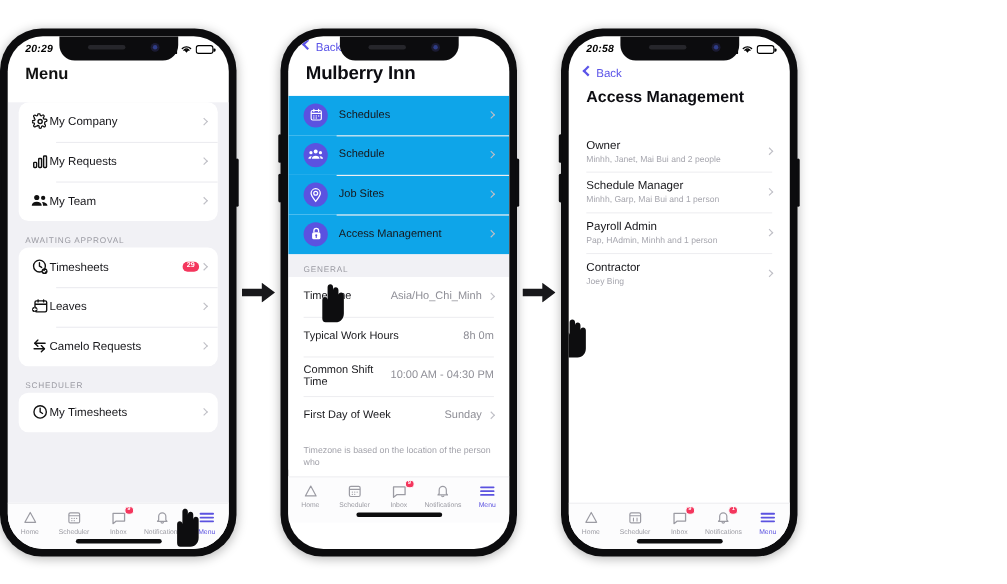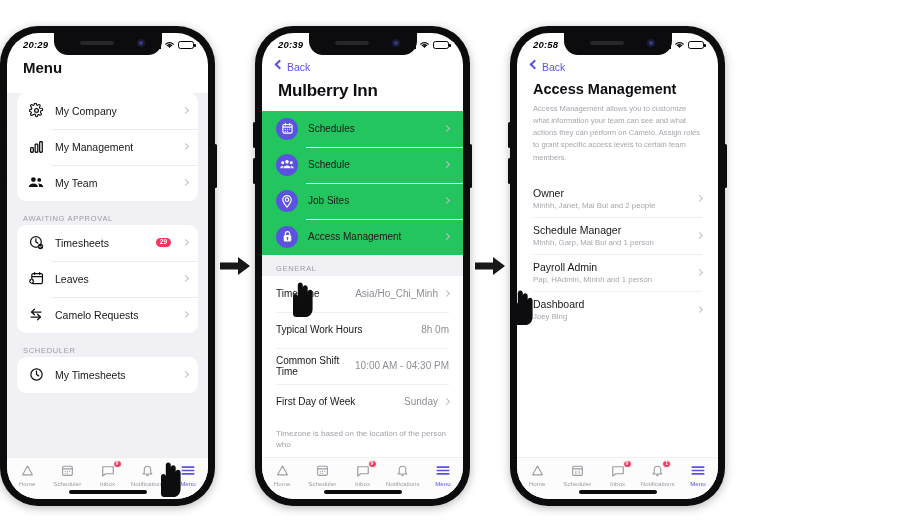--- a/index.html
+++ b/index.html
@@ -90,42 +90,42 @@
   .chev {
     width: 5px; height: 5px; border-top: 1.3px solid #bfbfc6; border-right: 1.3px solid #bfbfc6;
     transform: rotate(45deg); flex: none;
   }
 
   
   .p1-head { padding: 2px 16px 8px; }
   .p1-body { background: #f1f1f5; height: 100%; padding: 0 10px; }
   .card { background: #fff; border-radius: 9px; margin-top: 9px; overflow: hidden; }
   .row {
-    display: flex; align-items: center; gap: 10px;
+    display: flex; align-items: center; 
     height: 36px; padding: 0 10px; position: relative;
   }
   .row + .row::before {
     content: ''; position: absolute; top: 0; left: 34px; right: 0; height: 1px; background: #ececf0;
   }
   .row .ico { width: 18px; height: 18px; flex: none; display: flex; align-items: center; justify-content: center; }
   .row .lbl { flex: 1; font-size: 10.5px; color: #17171b; }
   .sect-label {
     font-size: 7.5px; letter-spacing: .7px; color: #9b9ba3;
     padding: 13px 6px 2px; font-weight: 400;
   }
   .badge {
     background: #f4365d; color: #fff; font-size: 6.5px; font-weight: 700;
     border-radius: 7px; padding: 1.5px 4px; line-height: 1; margin-right: 2px;
   }
 
   
   .p2-title { font-size: 17px; font-weight: 700; color: #0d0d12; padding: 6px 16px 10px; letter-spacing: -.2px; }
   .p2-row {
     display: flex; align-items: center; gap: 10px; height: 36px;
-    padding: 0 14px; position: relative; background: #22c55e;
+    padding: 0 14px; position: relative; background: #0ea5e9;
   }
   .p2-row + .p2-row::before {
     content: ''; position: absolute; top: 0; left: 44px; right: 0; height: 1px; background: #eeeef1;
   }
   .circ {
     width: 22px; height: 22px; border-radius: 50%; background: #5b52e0;
     display: flex; align-items: center; justify-content: center; flex: none;
   }
   .p2-row .lbl { flex: 1; font-size: 10px; color: #17171b; }
   .grey-band { background: #f1f1f5; padding: 9px 14px 3px; font-size: 7.5px; letter-spacing: .7px; color: #9b9ba3; }
@@ -233,21 +233,21 @@
                 <span class="chev"></span>
               </div>
               <div class="row">
                 <span class="ico">
                   <svg width="15" height="14" viewBox="0 0 24 24" fill="none" stroke="#111" stroke-width="2.2" stroke-linejoin="round">
                     <rect x="2" y="13" width="4.5" height="8" rx="1.2"></rect>
                     <rect x="9.7" y="7" width="4.5" height="14" rx="1.2"></rect>
                     <rect x="17.4" y="3" width="4.5" height="18" rx="1.2"></rect>
                   </svg>
                 </span>
-                <span class="lbl">My Management</span>
+                <span class="lbl">My Requests</span>
                 <span class="chev"></span>
               </div>
               <div class="row">
                 <span class="ico">
                   <svg width="16" height="13" viewBox="0 0 24 20" fill="#111">
                     <circle cx="8" cy="5.5" r="3.6"></circle>
                       <circle cx="17" cy="6" r="3"></circle>
                     <path d="M1 17c0-3.6 3.1-5.6 7-5.6s7 2 7 5.6z"></path>
                     <path d="M15.5 11.6c3 .2 7.5 1.4 7.5 5.4h-6.2c0-2-.5-3.9-1.3-5.4z"></path>
                   </svg>
@@ -385,37 +385,20 @@
 
   <div class="phone">
     <div class="side-btn sb-left1"></div>
     <div class="side-btn sb-left2"></div>
     <div class="side-btn sb-right"></div>
     <div class="screen">
       <div class="notch">
         <div class="speaker"></div>
         <div class="cam"></div>
       </div>
-      <div class="statusbar">
-        <div class="sb-time">20:39</div>
-        <div class="sb-icons">
-          <span class="bars">
-              <i></i>
-              <i></i>
-              <i></i>
-              <i></i>
-            </span>
-          <svg width="11" height="9" viewBox="0 0 12 9">
-            <path d="M6 8.2 4.1 6.1a2.8 2.8 0 0 1 3.8 0z" fill="#000"></path>
-            <path d="M1.9 4.1a5.9 5.9 0 0 1 8.2 0" stroke="#000" stroke-width="1.4" fill="none" stroke-linecap="round"></path>
-            <path d="M3.5 5.8a3.6 3.6 0 0 1 5 0" stroke="#000" stroke-width="1.3" fill="none" stroke-linecap="round"></path>
-          </svg>
-          <span class="batt"><span class="fill" style="width:45%"></span></span>
-        </div>
-      </div>
       <div class="content">
         <div class="backrow">
           <span class="back-chev"></span>
           <span class="back-label">Back</span>
         </div>
         <div class="p2-title">Mulberry Inn</div>
         <div class="scrollarea">
 
           <div class="p2-row">
             <span class="circ">
@@ -588,21 +571,20 @@
           </svg>
           <span class="batt"><span class="fill" style="width:48%"></span></span>
         </div>
       </div>
       <div class="content">
         <div class="backrow">
           <span class="back-chev"></span>
           <span class="back-label">Back</span>
         </div>
         <div class="p3-title">Access Management</div>
-        <div class="p3-desc">Access Management allows you to customize what information your team can see and what actions they can perform on Camelo. Assign roles to grant specific access levels to certain team members.</div>
 
         <div class="scrollarea">
           <div class="role-list">
             <div class="role-row">
               <div class="role-txt">
                 <div class="role-name">Owner</div>
                 <div class="role-sub">Minhh, Janet, Mai Bui and 2 people</div>
               </div>
               <span class="chev"></span>
             </div>
@@ -615,21 +597,21 @@
             </div>
             <div class="role-row">
               <div class="role-txt">
                 <div class="role-name">Payroll Admin</div>
                 <div class="role-sub">Pap, HAdmin, Minhh and 1 person</div>
               </div>
               <span class="chev"></span>
             </div>
             <div class="role-row">
               <div class="role-txt">
-                <div class="role-name">Dashboard</div>
+                <div class="role-name">Contractor</div>
                 <div class="role-sub">Joey Bing</div>
               </div>
               <span class="chev"></span>
             </div>
           </div>
         </div>
 
         <div class="tabbar">
           <div class="tab">
             <span class="tico">

